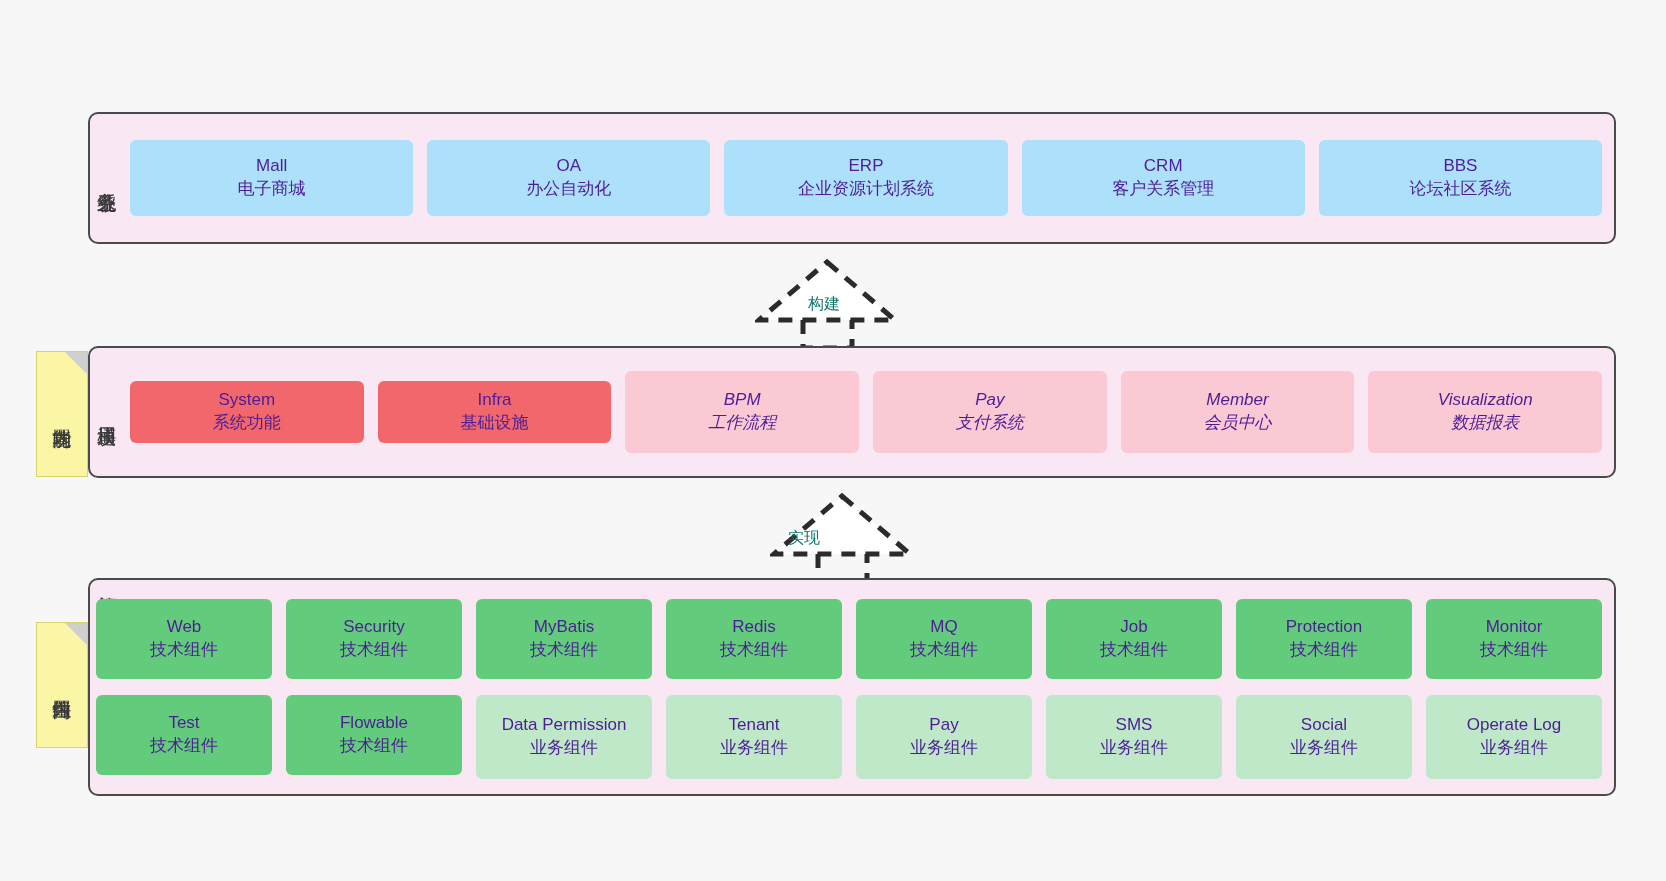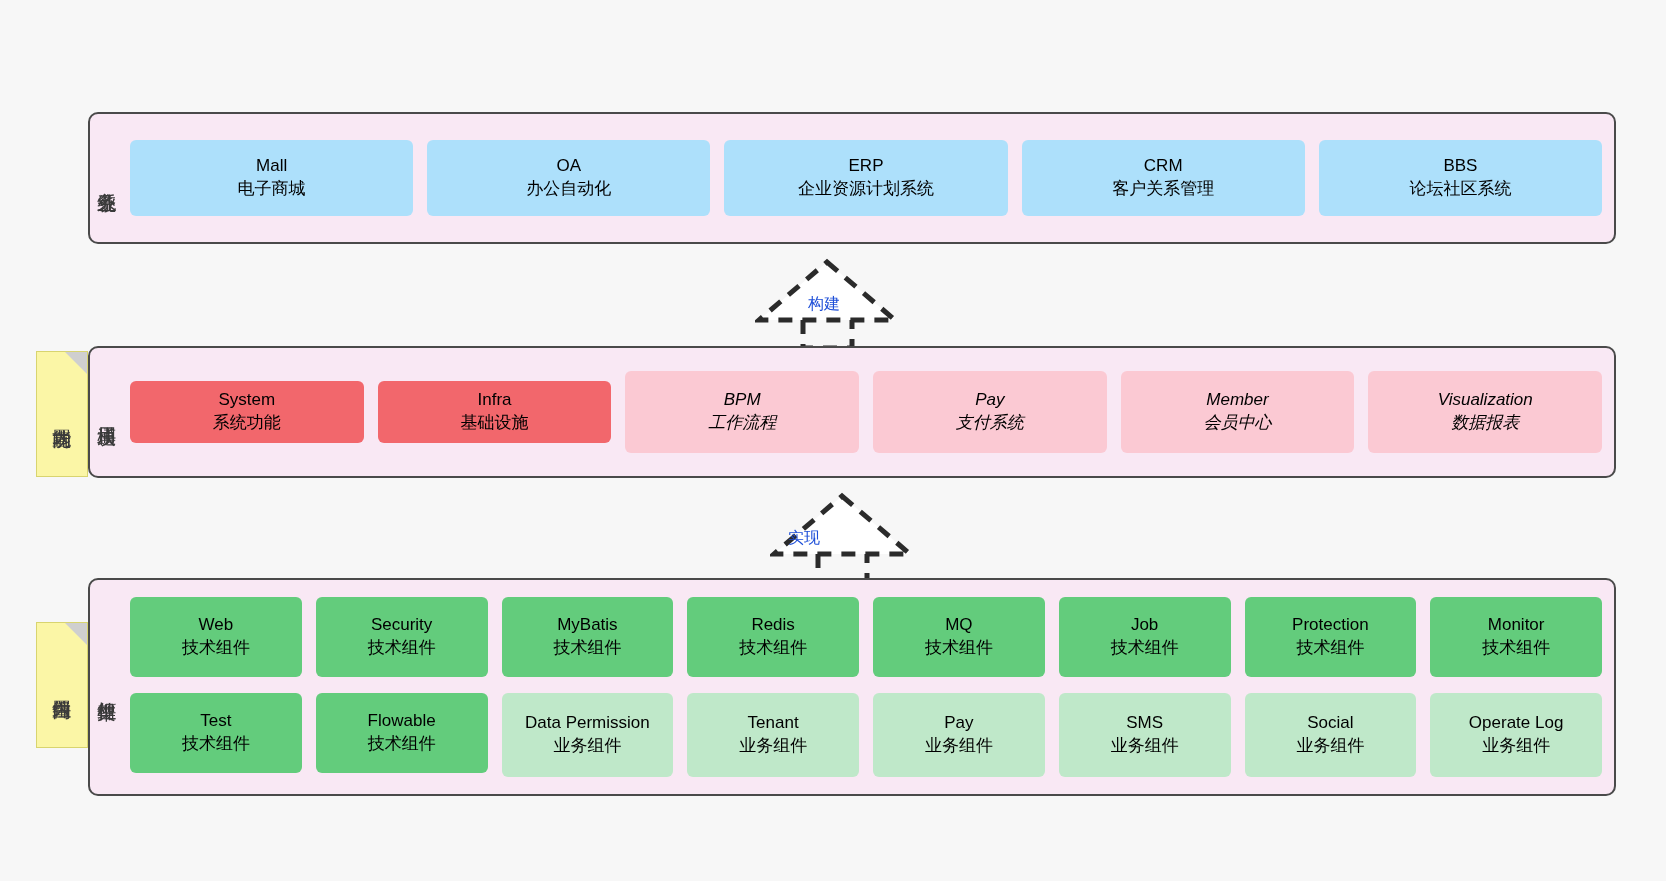--- a/index.html
+++ b/index.html
@@ -70,21 +70,21 @@
     flex: 1 1 0;
     box-sizing: border-box;
     border-radius: 6px;
     display: flex;
     flex-direction: column;
     align-items: center;
     justify-content: center;
     text-align: center;
     font-size: 17px;
     line-height: 1.35;
-    color: #000000;
+    color: #4c1d95;
     padding: 4px 6px;
   }
   .node .en { white-space: nowrap; }
   .node .en.wrap { white-space: normal; }
   .node .cn { white-space: nowrap; }
 
   .node.blue   { background: #ade0fb; height: 76px; }
   .node.red    { background: #f2676c; height: 62px; }
   .node.pink   { background: #fbc9d3; height: 82px; font-style: italic; }
   .node.green  { background: #63cc7c; height: 80px; }
@@ -119,21 +119,21 @@
   }
 
   
   .arrow {
     position: absolute;
     pointer-events: none;
   }
   .arrow-label {
     position: absolute;
     font-size: 16px;
-    color: #1d4ed8;
+    color: #0f766e;
     background: transparent;
     white-space: nowrap;
   }
 </style>
 </head>
 <body>
 
 <div class="canvas">
 
   <div class="layer" style="left:88px; top:112px; width:1528px; height:132px;">
@@ -211,21 +211,21 @@
     <polygon points="72,4 140,62 4,62" fill="#ffffff" stroke="#2b2b2b" stroke-width="5" stroke-dasharray="14,10" stroke-linejoin="miter"></polygon>
     <path d="M48,62 L48,90 L97,90 L97,62" fill="none" stroke="#2b2b2b" stroke-width="5" stroke-dasharray="14,10"></path>
   </svg>
   <div class="arrow-label" style="left:788px; top:528px;">实现</div>
 
   <div class="note" style="left:36px; top:622px; height:126px;">
     <span class="fold"></span>
     <span>内置组件</span>
   </div>
 
-  <div class="layer" style="left:88px; top:578px; width:1528px; height:218px;">
+  <div class="layer" style="left:88px; top:578px; width:1528px; height:218px;flex-direction:column;">
     <div class="layer-title">框架组件</div>
     <div class="layer-body two-rows">
 
       <div class="row">
         <div class="node green">
           <span class="en">Web</span>
           <span class="cn">技术组件</span>
         </div>
         <div class="node green">
           <span class="en">Security</span>

